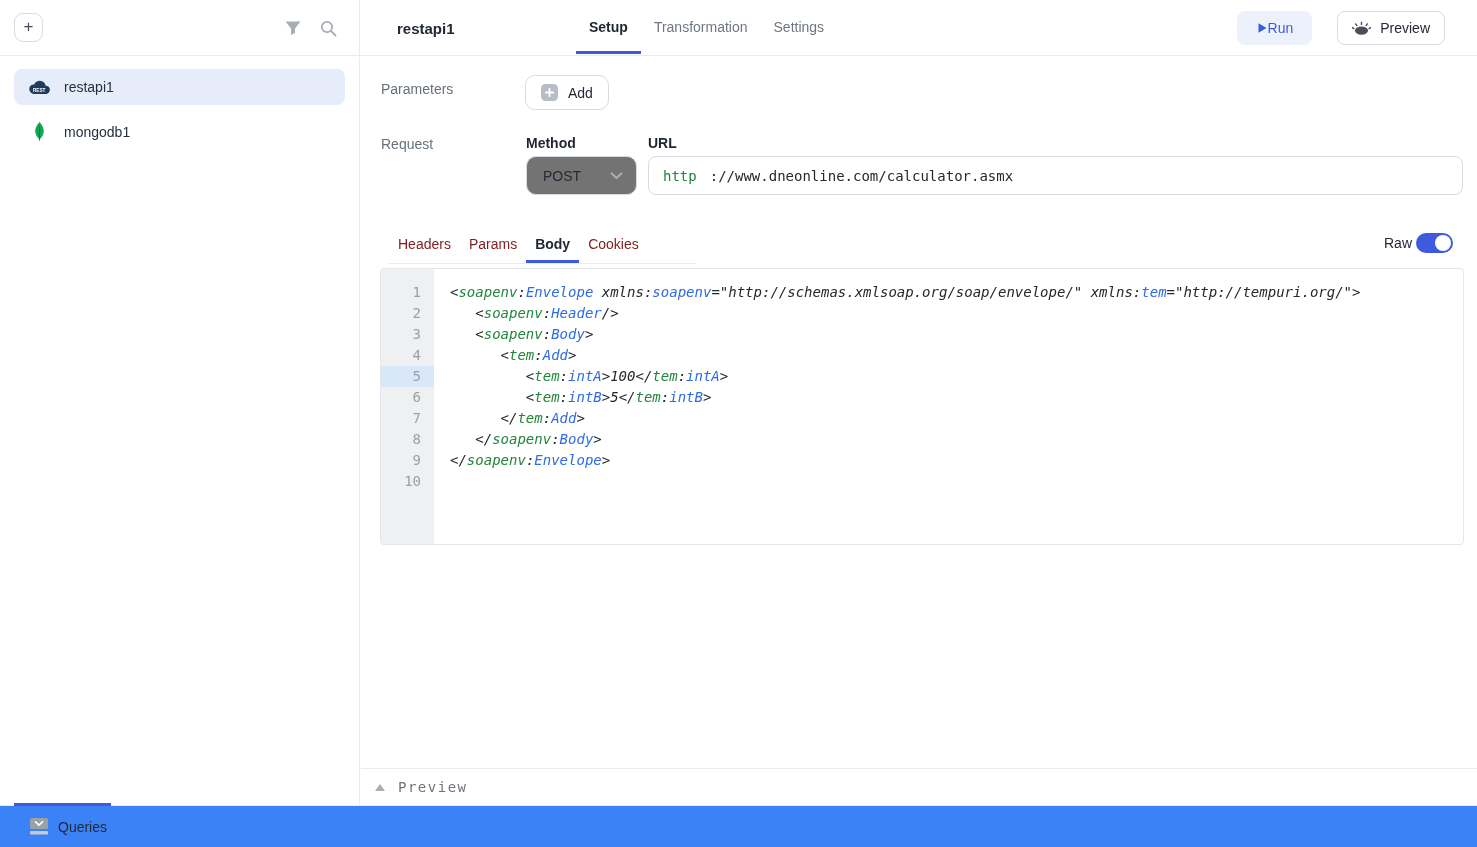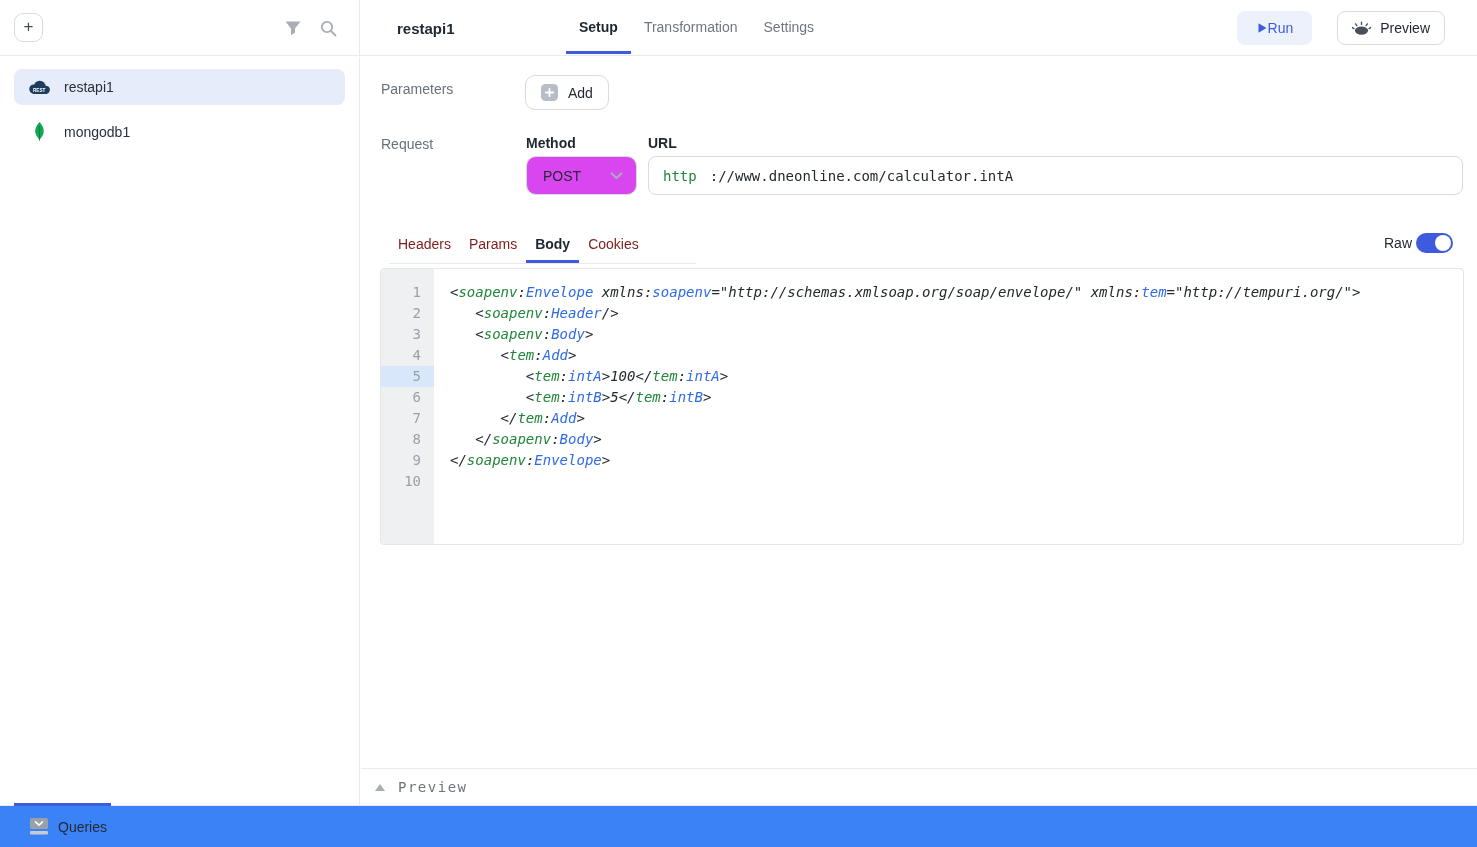--- a/index.html
+++ b/index.html
@@ -15,21 +15,21 @@
   .icon-btn { background:none; border:none; cursor:pointer; display:flex; align-items:center; justify-content:center; }
   .new-btn { position:absolute; left:14px; top:13px; width:29px; height:29px; border:1px solid #d8dbe0;
              border-radius:9px; background:#fff; color:#444c59; font-size:17px; font-weight:400;
              display:flex; align-items:center; justify-content:center; cursor:pointer; padding-bottom:2px; }
   .filter-btn { position:absolute; left:283px; top:19px; width:20px; height:18px; }
   .search-btn { position:absolute; left:318px; top:18px; width:20px; height:20px; }
 
   .topbar-main { position:absolute; left:360px; top:0; right:0; height:56px; }
   .page-title { position:absolute; left:37px; top:0; height:56px; display:flex; align-items:center;
                 font-size:15px; font-weight:600; color:#222936; }
-  .head-tabs { position:absolute; left:206px; top:0; height:54px; display:flex; }
+  .head-tabs { position:absolute; left:216px; top:0; height:54px; display:flex; }
   .head-tab { display:flex; align-items:center; padding:3px 13px 0; color:#6f7682; cursor:pointer;
               border-bottom:3px solid transparent; font-size:14px; }
   .head-tab.active { color:#1f2630; font-weight:600; border-bottom-color:var(--accent,#3e5be0); }
   .head-actions { position:absolute; right:32px; top:11px; height:34px; display:flex; gap:25px; }
   .run-btn { display:flex; align-items:center; padding:0 19px; border:none; border-radius:8px;
              background:var(--run-bg,#edf1fc); color:var(--accent,#3e5be0); font-size:14px; font-weight:500;
              cursor:pointer; font-family:inherit; }
   .preview-btn { display:flex; align-items:center; gap:9px; padding:0 14px; background:#fff;
                  border:1px solid #d8dbe0; border-radius:8px; color:#232a36; font-size:14px; font-weight:500;
                  cursor:pointer; font-family:inherit; }
@@ -50,21 +50,21 @@
   .field-label { position:absolute; font-size:14px; font-weight:600; color:#1f2630; }
   .lbl-method { left:165px; top:78px; }
   .lbl-url { left:287px; top:78px; }
 
   .add-btn { position:absolute; left:164px; top:18px; height:35px; display:flex; align-items:center; gap:10px;
              padding:0 15px; background:#fff; border:1px solid #d8dbe0; border-radius:10px; font-size:14px;
              color:#232a36; cursor:pointer; font-family:inherit; }
 
   .method-select { position:absolute; left:165px; top:99px; width:111px; height:39px; display:flex;
                    align-items:center; justify-content:space-between; padding:0 13px 0 16px;
-                   border:1px solid #d8dbe0; border-radius:10px; background:#d946ef; cursor:pointer; }
+                   border:1px solid #d8dbe0; border-radius:10px; background:#737373; cursor:pointer; }
   .url-input { position:absolute; left:287px; top:99px; width:815px; height:39px; display:flex; align-items:center;
                padding:0 14px; border:1px solid #d8dbe0; border-radius:8px; background:#fff;
                font-family:"DejaVu Sans Mono", monospace; font-size:14px; white-space:pre; cursor:text;gap:13px; }
   .url-scheme { color:var(--code-green,#22863a); }
   .url-rest { color:var(--code-dark,#24292e); }
 
   .req-tabs { position:absolute; left:28px; top:169px; display:flex; border-bottom:1px solid #e8eaee;
               padding-right:48px; }
   .req-tab { padding:10px 9px 11px; color:#7f1d1d; cursor:pointer; font-size:14px; }
   .req-tab.active { color:#1f2630; font-weight:600; box-shadow:inset 0 -3px 0 var(--accent,#3e5be0); }
@@ -187,21 +187,21 @@
     <div class="sec-label lbl-request">Request</div>
     <div class="field-label lbl-method">Method</div>
     <div class="method-select">
       <span>POST</span>
       <svg width="13" height="8" viewBox="0 0 13 8">
         <path d="M1.5 1.2 L6.5 6 L11.5 1.2" fill="none" stroke="#a9aeb6" stroke-width="2" stroke-linecap="round" stroke-linejoin="round"></path>
       </svg>
     </div>
     <div class="field-label lbl-url">URL</div>
     <div class="url-input">
-      <span class="url-scheme">http</span><span class="url-rest">://www.dneonline.com/calculator.intA</span>
+      <span class="url-scheme">http</span><span class="url-rest">://www.dneonline.com/calculator.asmx</span>
     </div>
 
     <nav class="req-tabs">
       <div class="req-tab">Headers</div>
       <div class="req-tab">Params</div>
       <div class="req-tab active">Body</div>
       <div class="req-tab">Cookies</div>
     </nav>
 
     <div class="raw-row">

